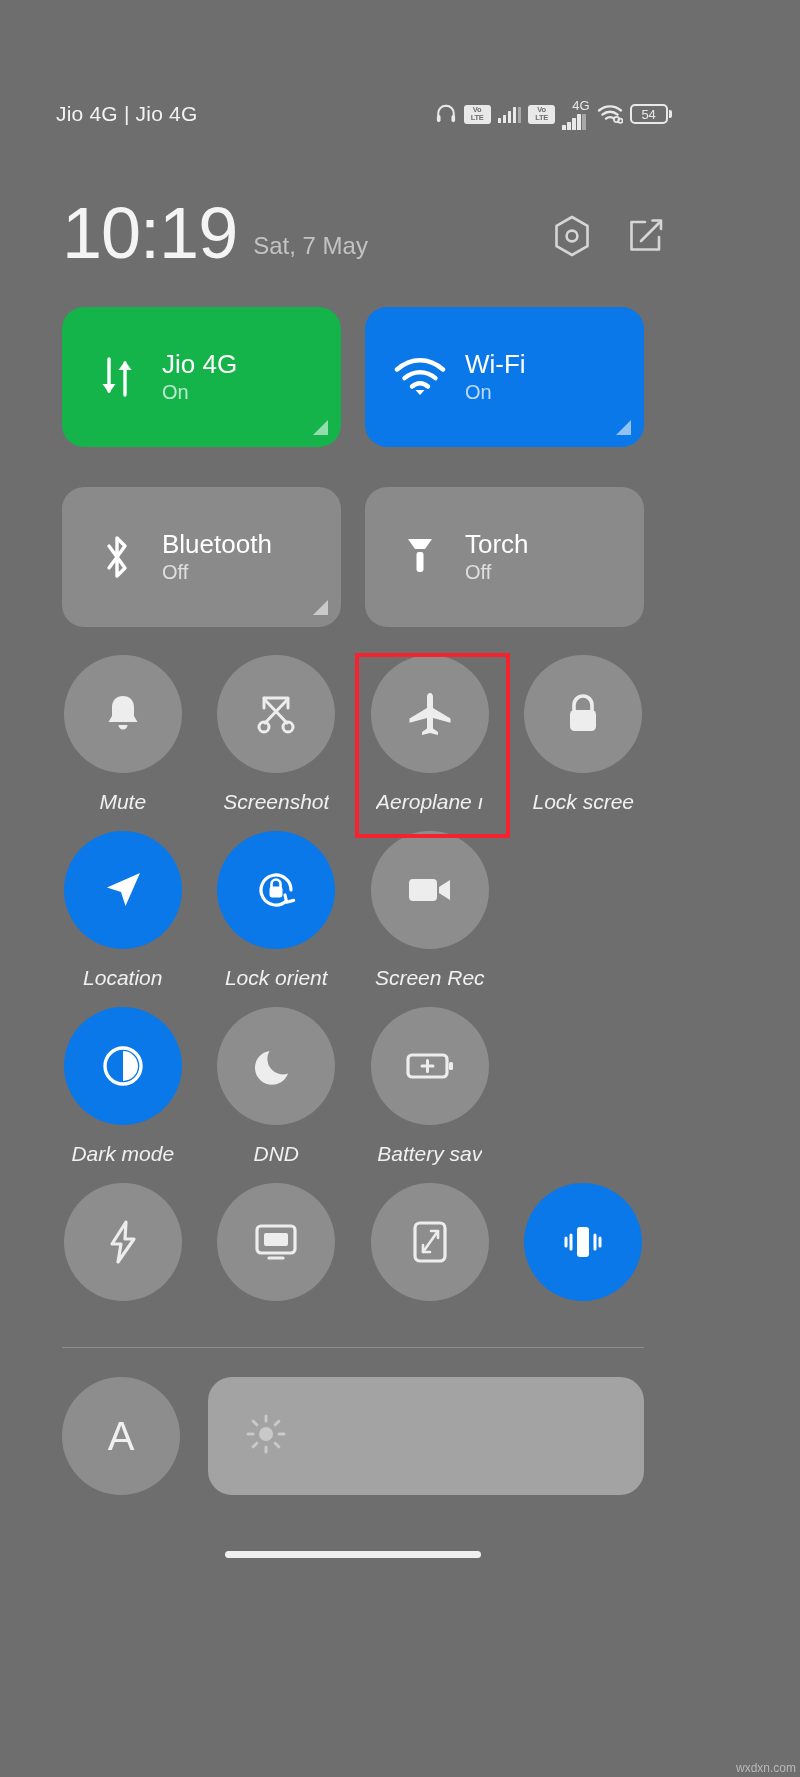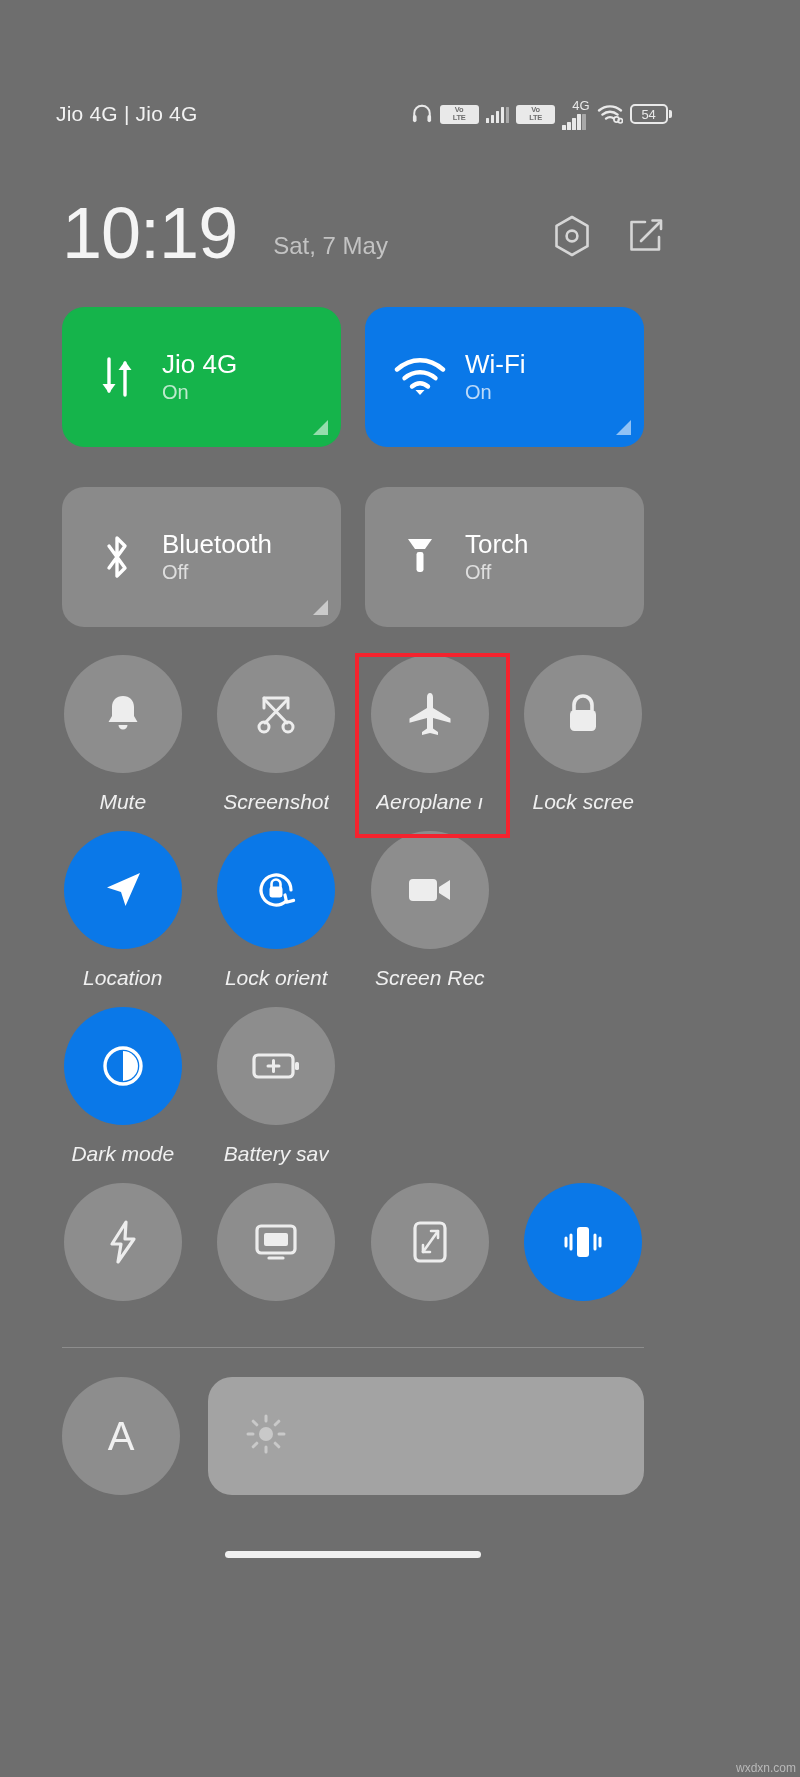--- a/index.html
+++ b/index.html
@@ -35,21 +35,21 @@
     white-space: nowrap;
   }
   .sb-right {
     margin-left: auto;
     display: flex; align-items: center; gap: 7px;
   }
   .sb-ico { display: flex; align-items: flex-end; }
   svg.ic { display: block; }
 
   .volte-box {
-    width: 39px; height: 19px;
+    width: 27px; height: 19px;
     border-radius: 3px;
     background: #e9e9e9;
     color: #6e6e6e;
     font-size: 7.5px;
     line-height: 8px;
     font-weight: bold;
     display: flex; flex-direction: column;
     align-items: center; justify-content: center;
     letter-spacing: -.2px;
   }
@@ -83,21 +83,20 @@
     width: 3px; height: 8px; background: #e9e9e9;
     border-radius: 0 2px 2px 0; margin-left: 1.5px;
   }
 
   
   .header {
     position: absolute; left: 0; top: 178px;
     width: 706px; height: 92px;
     display: flex; align-items: flex-end;
     padding: 0 40px 0 62px;
-    gap: 20px;
   }
   .clock {
     font-size: 72px;
     color: #f4f4f4;
     font-weight: 300;
     line-height: 74px;
     letter-spacing: -1px;
   }
   .date {
     font-size: 24px;
@@ -479,20 +478,28 @@
         <div class="cell">
           <div class="circ on">
             <svg width="48" height="48" viewBox="0 0 48 48">
               <circle cx="24" cy="24" r="18" stroke="#fff" stroke-width="3.4" fill="none"></circle>
               <path d="M24 9a15 15 0 010 30z" fill="#fff"></path>
             </svg>
           </div>
           <div class="tlabel">Dark mode</div>
         </div>
 
+        <div class="cell">
+          <div class="circ">
+            <svg width="42" height="46" viewBox="0 0 42 46">
+              <path d="M33 30.5A15.5 15.5 0 0114.5 8 17 17 0 1033 30.5z" fill="#ededed"></path>
+            </svg>
+          </div>
+          <div class="tlabel">DND</div>
+        </div>
 
         <div class="cell">
           <div class="circ">
             <svg width="50" height="32" viewBox="0 0 50 32">
               <rect x="3" y="5" width="39" height="22" rx="4" stroke="#ededed" stroke-width="3.2" fill="none"></rect>
               <rect x="44" y="12" width="4" height="8" rx="1.6" fill="#ededed"></rect>
               <path d="M22.5 10.5v11M17 16h11" stroke="#ededed" stroke-width="3" stroke-linecap="round"></path>
             </svg>
           </div>
           <div class="tlabel">Battery sav</div>

